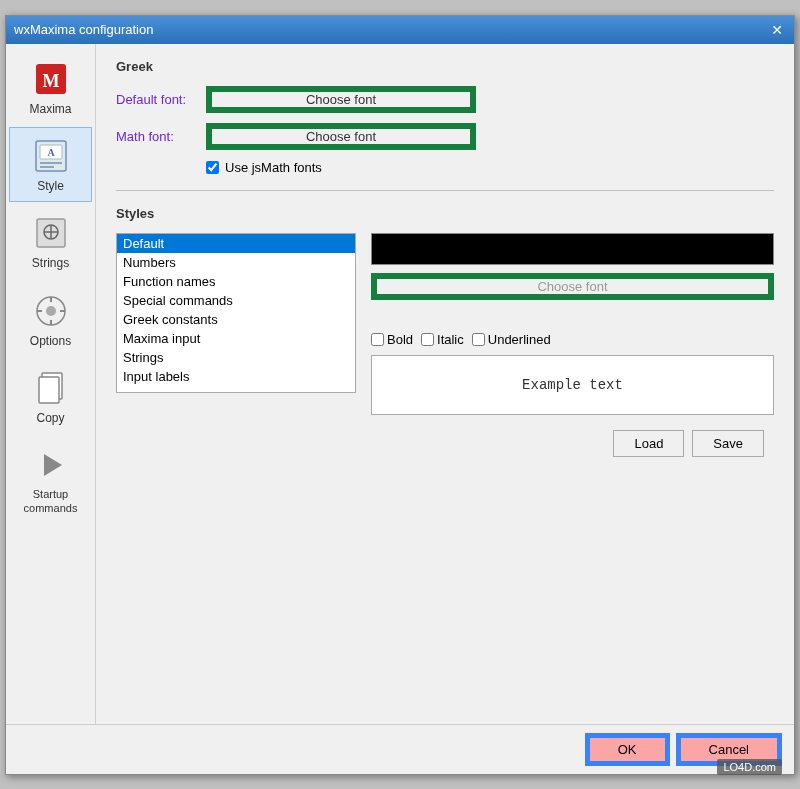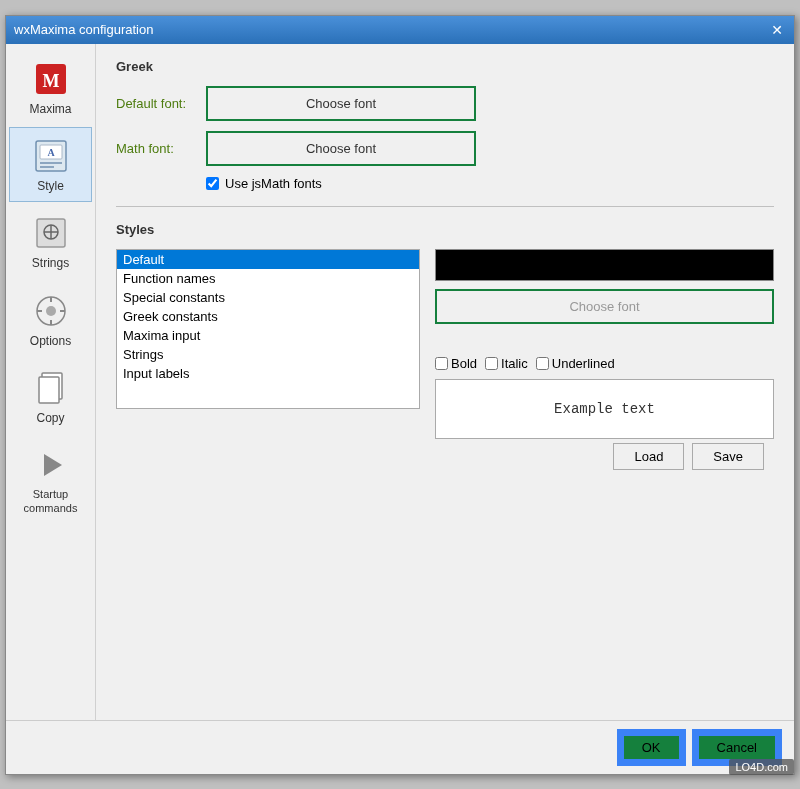--- a/index.html
+++ b/index.html
@@ -102,28 +102,28 @@
       margin-bottom: 12px;
       color: #333;
     }
     .form-row {
       display: flex;
       align-items: center;
       margin-bottom: 10px;
     }
     .form-label {
       width: 90px;
-      color: #4d7c0f;
+      color: #6d28d9;
       font-size: 13px;
     }
     .choose-font-btn {
       width: 270px;
-      padding: 8px 12px;
-      background: #f0f0f0;
-      border: 2px solid #15803d;
+      padding: 0 12px;
+      background: #f0f0f0;
+      border: 6px solid #15803d;
       cursor: pointer;
       font-size: 13px;
       color: #333;
     }
     .choose-font-btn:disabled {
       color: #999;
     }
     .checkbox-row {
       display: flex;
       align-items: center;
@@ -140,21 +140,21 @@
     }
     .styles-section {
       margin-top: 5px;
     }
     .styles-layout {
       display: flex;
       gap: 15px;
       margin-top: 10px;
     }
     .styles-list-container {
-      width: 304px;
+      width: 240px;
       flex-shrink: 0;
     }
     .styles-list {
       width: 100%;
       height: 160px;
       border: 1px solid #aaa;
       background: white;
       overflow-y: scroll;
       font-size: 13px;
     }
@@ -202,44 +202,44 @@
       color: #333;
       min-height: 60px;
       display: flex;
       align-items: center;
       justify-content: center;
     }
     .bottom-buttons {
       display: flex;
       justify-content: flex-end;
       gap: 8px;
-      margin-top: 4px;
+      margin-top: 15px;
       padding-right: 10px;
     }
     .btn {
       padding: 5px 20px;
       border: 1px solid #aaa;
       background: #f0f0f0;
       cursor: pointer;
       font-size: 13px;
       min-width: 70px;
     }
     .dialog-bottom {
       display: flex;
       justify-content: flex-end;
       gap: 6px;
       padding: 8px 12px;
       border-top: 1px solid #ccc;
       background: #f0f0f0;
       flex-shrink: 0;
     }
     .dialog-btn {
-      padding: 4px 18px;
-      border: 7px solid #3b82f6;
-      background: #15803d;
+      padding: 4px 28px;
+      border: 5px solid #3b82f6;
+      background: #fca5a5;
       cursor: pointer;
       font-size: 13px;
     }
     .watermark {
       position: absolute;
       bottom: 8px;
       right: 8px;
       background: rgba(100,100,100,0.7);
       color: white;
       font-size: 11px;
@@ -364,22 +364,23 @@
       <hr class="separator">
 
       <div class="styles-section">
         <div class="section-title">Styles</div>
 
         <div class="styles-layout">
 
           <div class="styles-list-container">
             <div class="styles-list">
               <div class="list-item selected">Default</div>
+              <div class="list-item">Numbers</div>
               <div class="list-item">Function names</div>
-              <div class="list-item">Special constants</div>
+              <div class="list-item">Special commands</div>
               <div class="list-item">Greek constants</div>
               <div class="list-item">Maxima input</div>
               <div class="list-item">Strings</div>
               <div class="list-item">Input labels</div>
 
             </div>
           </div>
 
           <div class="styles-right">
             <div class="color-preview"></div>
@@ -414,13 +415,13 @@
       </div>
     </div>
   </div>
 
   <div class="dialog-bottom">
     <button class="dialog-btn">OK</button>
     <button class="dialog-btn">Cancel</button>
   </div>
 </div>
 
-<div class="watermark" style="position:fixed;bottom:14px;right:6px;background:rgba(80,80,80,0.75);color:white;font-size:11px;padding:2px 6px;border-radius:2px;">LO4D.com</div>
+<div class="watermark" style="position:fixed;bottom:14px;right:18px;background:rgba(80,80,80,0.75);color:white;font-size:11px;padding:2px 6px;border-radius:2px;">LO4D.com</div>
 
 </body></html>

